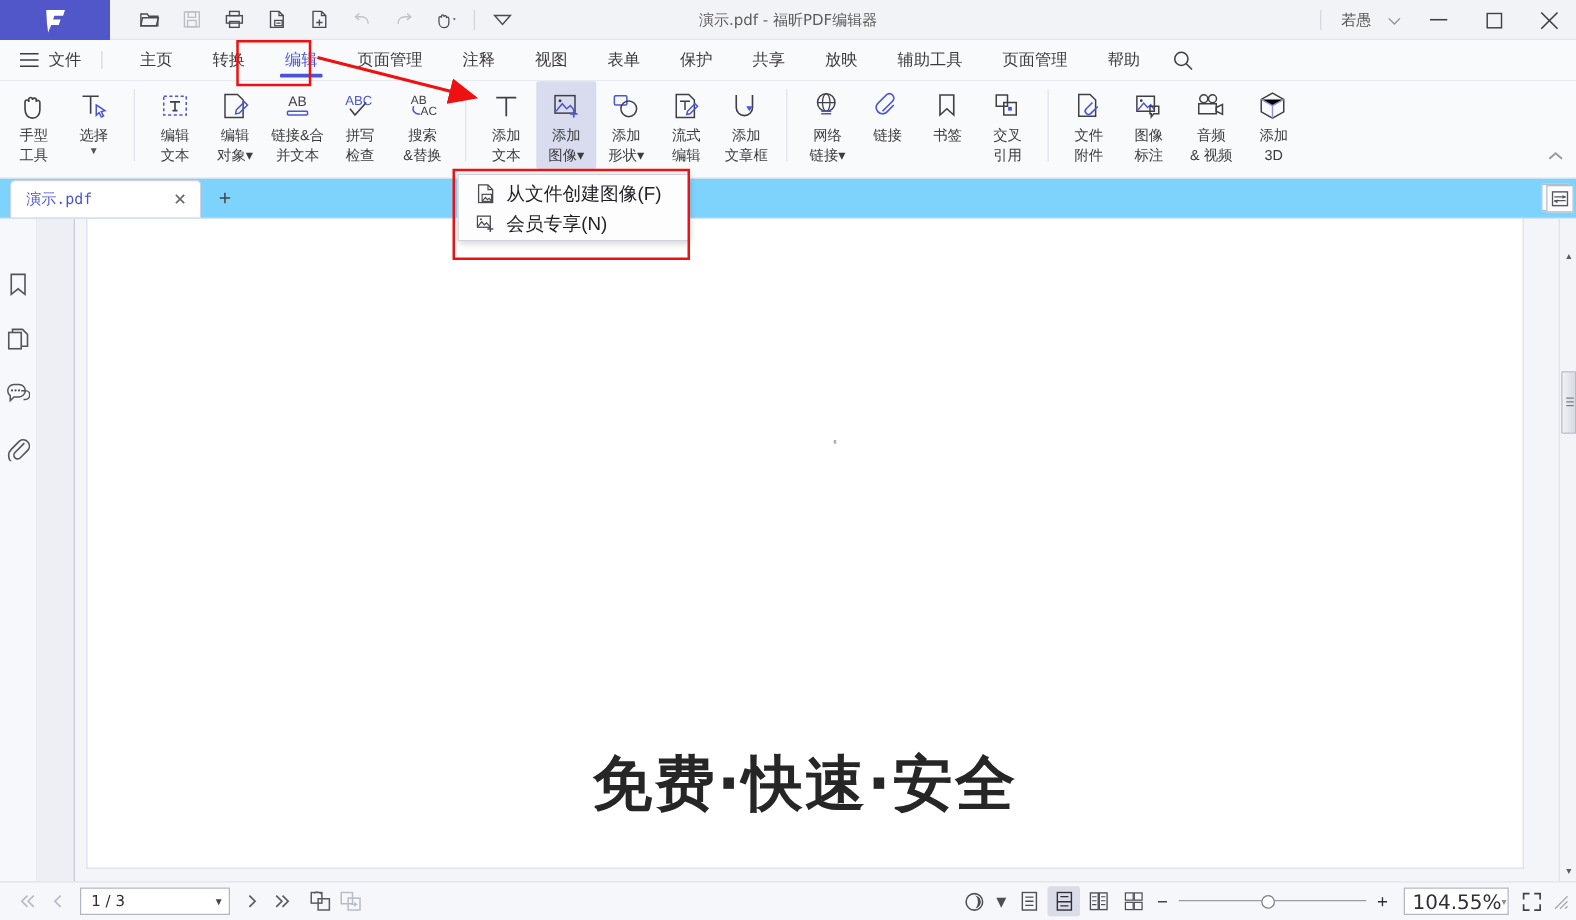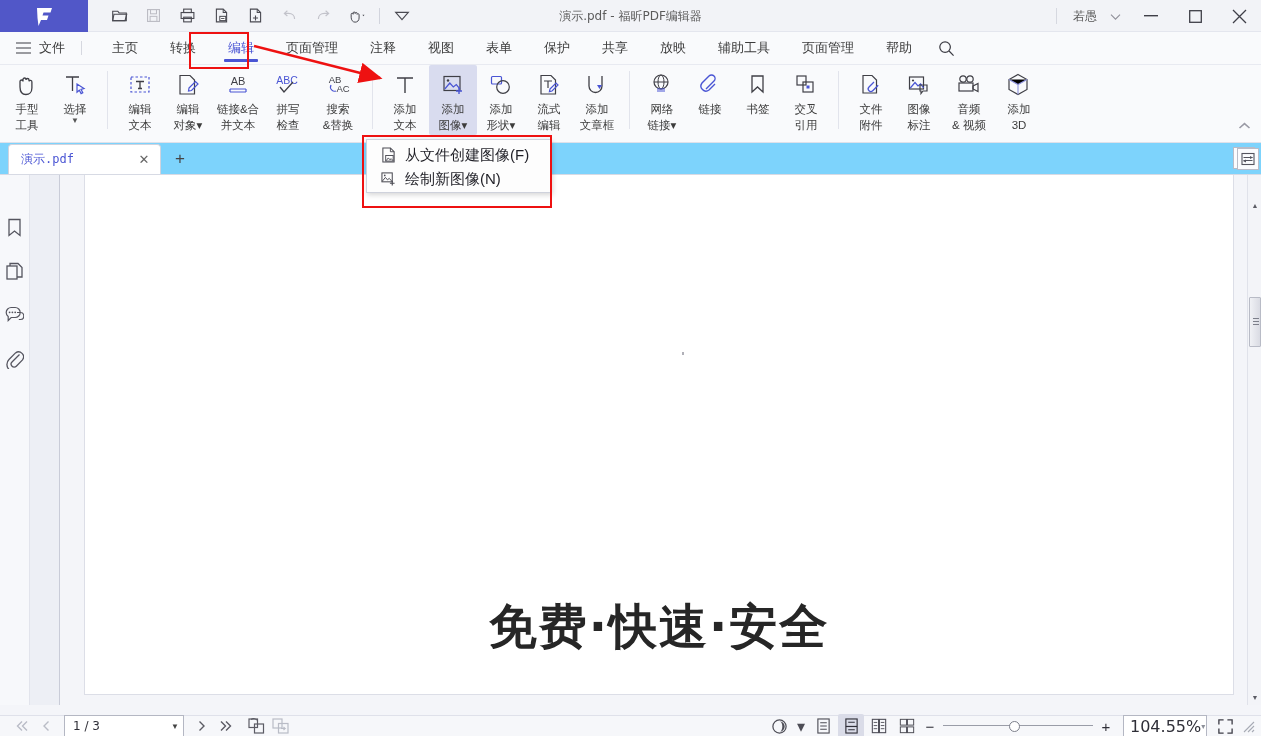--- a/index.html
+++ b/index.html
@@ -122,21 +122,21 @@
   
   .docarea {
     position:absolute; top:175px; left:30px; right:0; bottom:31px;
     background:#f4f5f9; overflow:hidden;
   }
   .gutter {
     position:absolute; left:0; top:0; width:30px; bottom:0;
     background:#edeff5; border-right:1px solid #c9ccd8;
   }
   .page {
-    position:absolute; left:54px; top:0; width:1150px; height:520px;
+    position:absolute; left:39px; top:0; width:1150px; height:520px;
     background:#ffffff; border:1px solid #dcdee7; border-top:none;
   }
   .pagetext {
     position:absolute; left:0; right:0; bottom:35px; text-align:center;
     font-size:48px; font-weight:bold; color:#262626; letter-spacing:2px;
     font-family:"DejaVu Sans","Liberation Sans",sans-serif;
   }
   .caret-dot { position:absolute; left:597px; top:177px; width:2px; height:3px; background:#b0b0b8; }
 
   
@@ -159,21 +159,21 @@
   .vsgrip { position:absolute; left:3px; top:20px; width:6px; height:7px; }
   .vsgrip i { display:block; height:1px; background:#7c7f8a; margin-bottom:2px; }
   .panelbtn {
     position:absolute; right:2px; top:148px; width:22px; height:22px;
     border:1px solid #b9bcc8; background:#fbfcfe;
     display:flex; align-items:center; justify-content:center; color:#55555f;
   }
 
   
   .status {
-    position:absolute; left:0; bottom:0; width:1261px; height:21px;
+    position:absolute; left:0; bottom:0; width:1261px; height:31px;
     background:#f6f7fa; border-top:1px solid #dfe1ea;
     display:flex; align-items:center;
   }
   .sbtn { width:24px; height:24px; display:flex; align-items:center; justify-content:center; color:#5b5b64; }
   .sbtn.dim { color:#b9bcc6; }
   .pagebox {
     width:120px; height:22px; border:1px solid #b4b7c3; background:#fff;
     display:flex; align-items:center; padding:0 4px 0 8px; margin:0 6px;
   }
   .pagebox .pv { flex:1; font-size:12px; color:#2f2f38;
@@ -777,21 +777,21 @@
     </div>
     <div class="mi">
       <span class="micon">
         <svg width="15" height="16" viewBox="0 0 16 17">
             <rect x="1" y="2" width="11" height="9.5" fill="none" stroke="#4a4a52" stroke-width="1.1"></rect>
             <circle cx="4" cy="4.7" r="0.9" fill="#4a4a52"></circle>
             <path d="M1.4 10.8l3.3-4 2.2 2.6 1.9-1.6 2.7 3" fill="none" stroke="#4a4a52" stroke-width="1"></path>
             <path d="M12 10.5v5M9.5 13h5" stroke="#4a4a52" stroke-width="1.2"></path>
           </svg>
       </span>
-      <span class="mlab">绘制新图像(N)</span>
+      <span class="mlab">会员专享(N)</span>
     </div>
   </div>
 
   <div class="redbox" id="rb-tab"></div>
   <div class="redbox" id="rb-menu"></div>
   <svg class="arrowsvg">
     <defs>
       <marker id="ah" markerWidth="9" markerHeight="8" refX="8" refY="4" orient="auto">
         <path d="M0,0 L9,4 L0,8 z" fill="#ee1111"></path>
       </marker>

